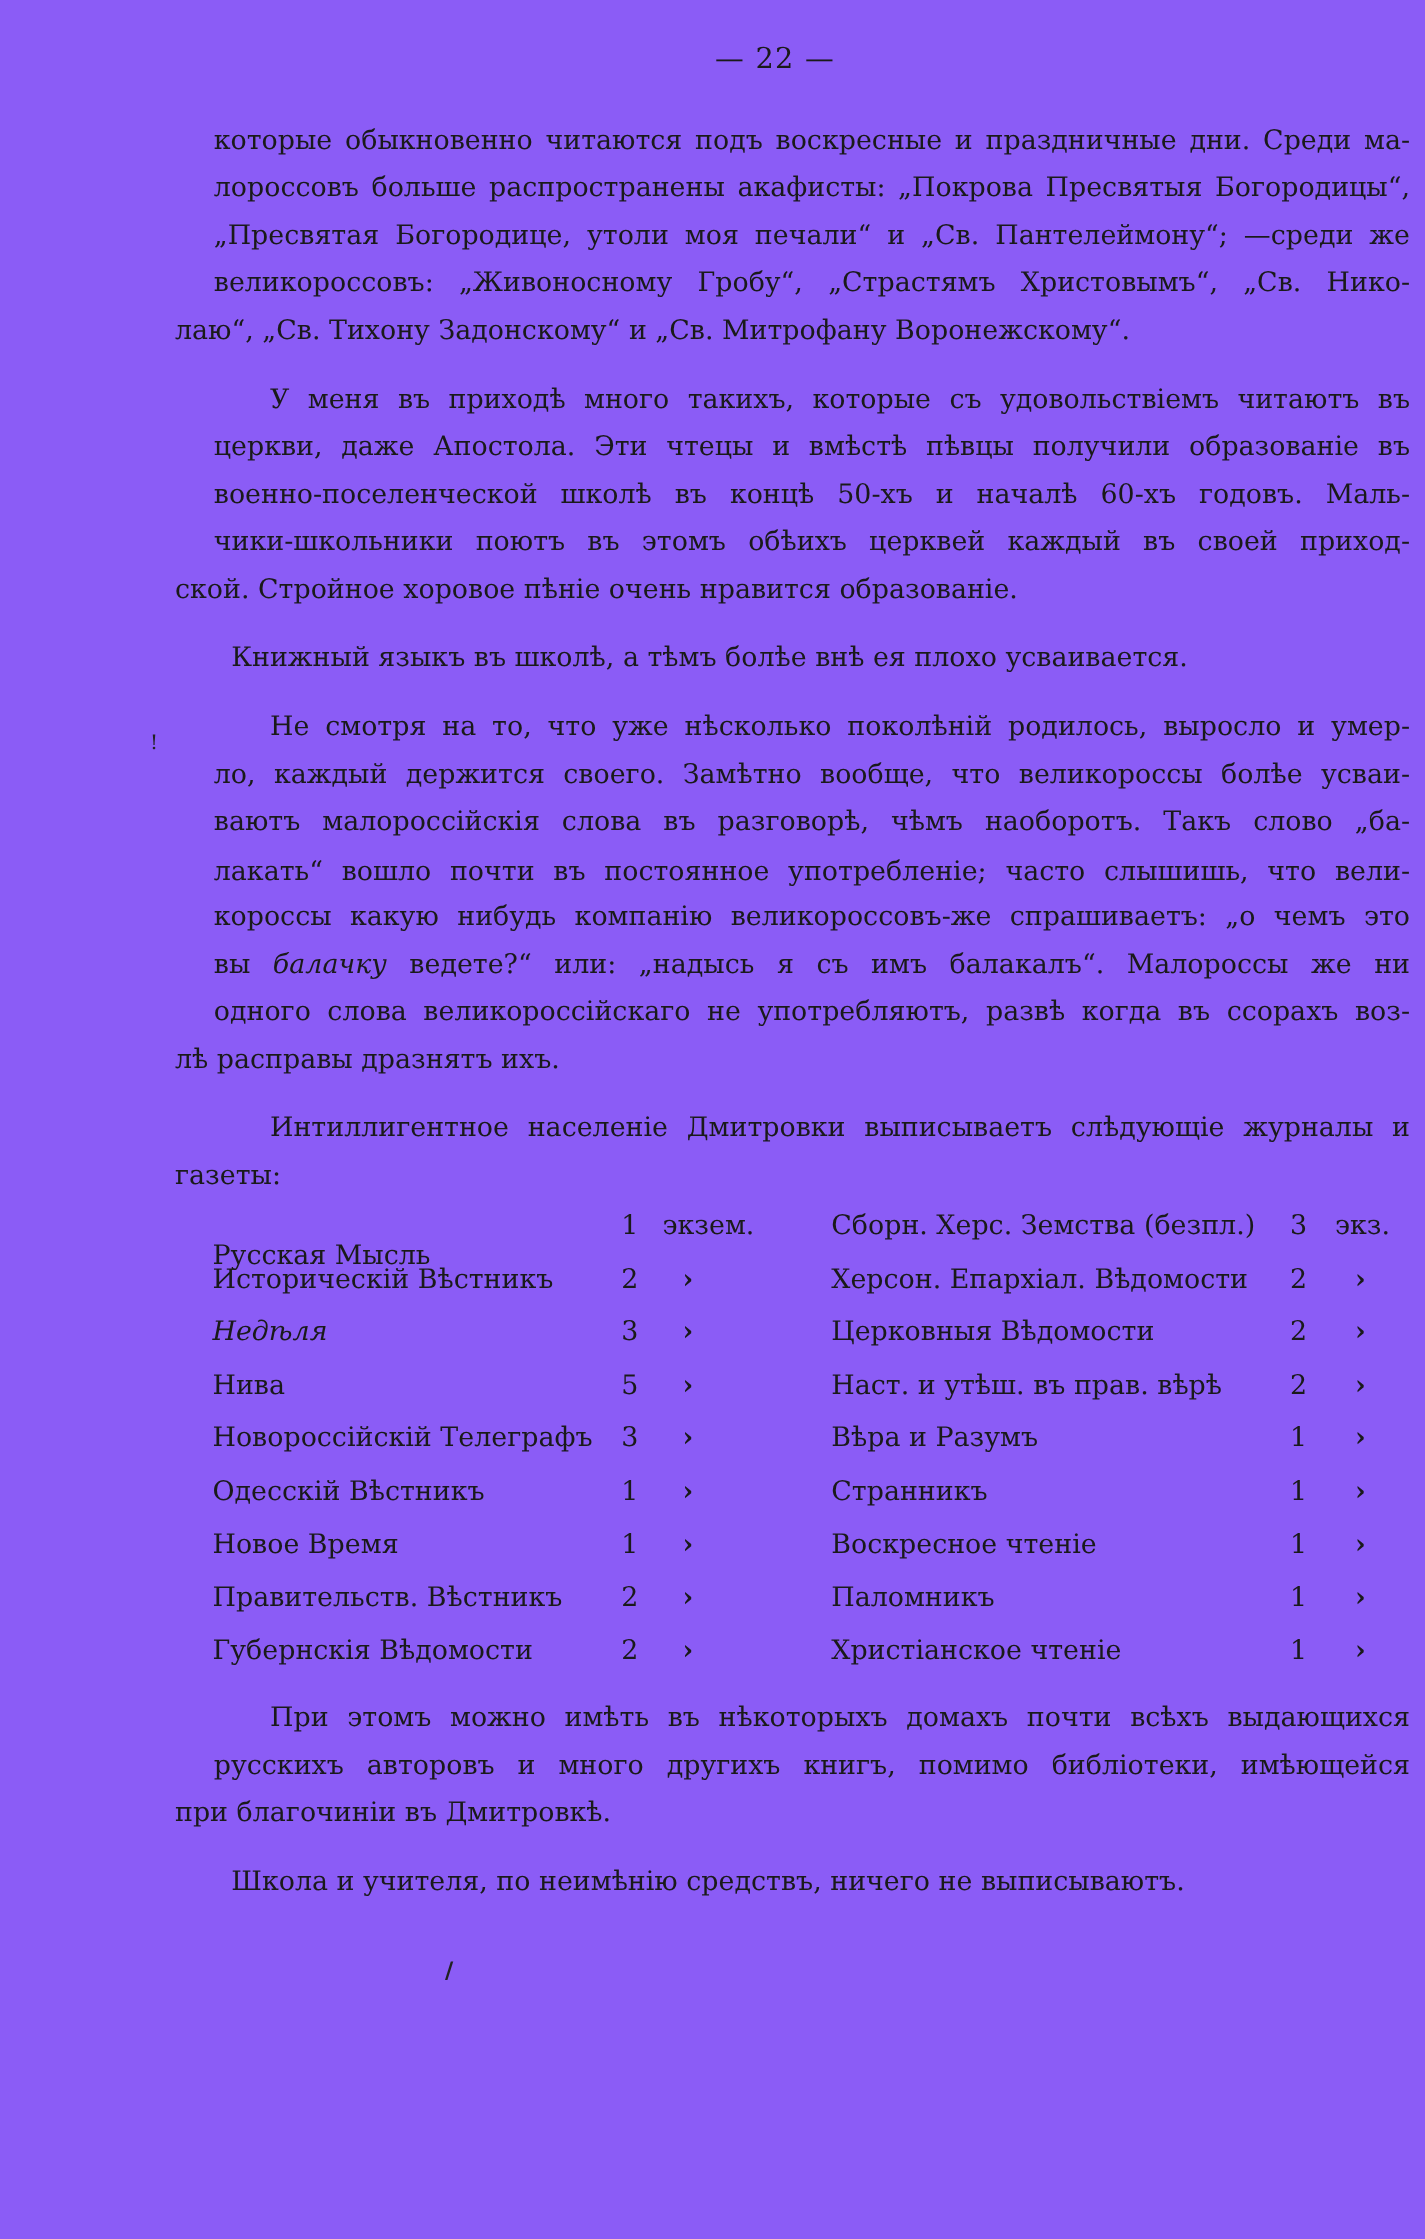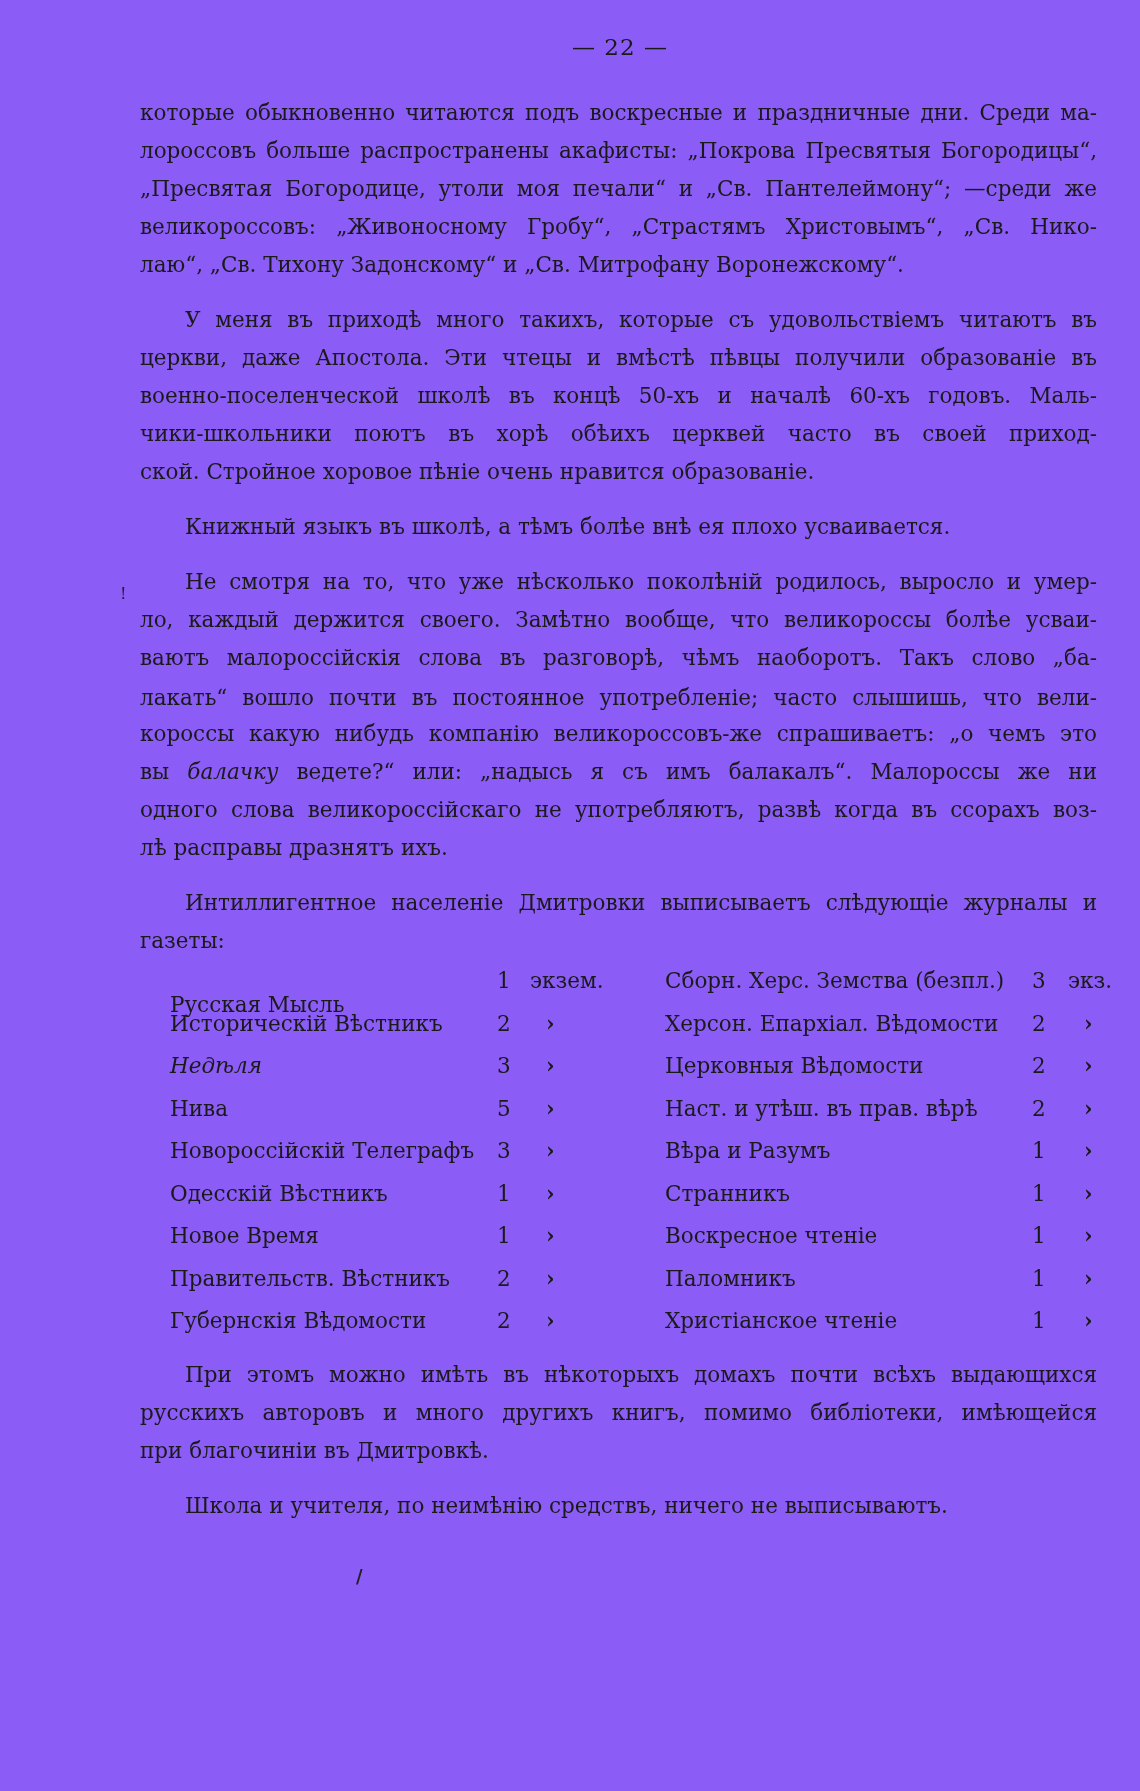--- a/index.html
+++ b/index.html
@@ -3,21 +3,21 @@
 <meta charset="utf-8">
 <style>
   html, body { margin:0; padding:0; background:#ffffff; }
   body { width:1140px; height:1791px; position:relative; overflow:hidden;
          font-family:"DejaVu Serif", "Liberation Serif", serif; color:#1a1a1a; }
   .page { position:absolute; left:0; top:0; width:1140px; height:1791px; background:#8b5cf6; }
   .pagenum { position:absolute; top:34px; left:0; width:1240px; text-align:center;
              font-size:23px; letter-spacing:1px; }
   .line { position:absolute; left:140px; width:957px; font-size:21.5px; line-height:30px;
           white-space:nowrap; transform-origin:left top; }
-  .just { text-align:justify; text-align-last:justify; }
+  .just { text-align:justify; text-align-last:justify;margin-left:31px; }
   .indent { left:185px; width:912px; }
   .short { text-align:left; }
   .it { font-style:italic; }
   .row { position:absolute; font-size:21.5px; line-height:30px; white-space:nowrap; }
   .name { position:absolute; }
   .num { position:absolute; }
   .unit { position:absolute; }
   .mark { position:absolute; font-size:16px; color:#222; }
 </style>
 </head>
@@ -32,21 +32,21 @@
     <div class="line just" style="top:136px">лороссовъ больше распространены акафисты: „Покрова Пресвятыя Богородицы“,</div>
     <div class="line just" style="top:174px">„Пресвятая Богородице, утоли моя печали“ и „Св. Пантелеймону“; —среди же</div>
     <div class="line just" style="top:212px">великороссовъ: „Живоносному Гробу“, „Страстямъ Христовымъ“, „Св. Нико-</div>
     <div class="line short" style="top:250px">лаю“, „Св. Тихону Задонскому“ и „Св. Митрофану Воронежскому“.</div>
   </div>
 
   <div>
     <div class="line just indent" style="top:305px">У меня въ приходѣ много такихъ, которые съ удовольствіемъ читаютъ въ</div>
     <div class="line just" style="top:343px">церкви, даже Апостола. Эти чтецы и вмѣстѣ пѣвцы получили образованіе въ</div>
     <div class="line just" style="top:381px">военно-поселенческой школѣ въ концѣ 50-хъ и началѣ 60-хъ годовъ. Маль-</div>
-    <div class="line just" style="top:419px">чики-школьники поютъ въ хорѣ обѣихъ церквей часто въ своей приход-</div>
+    <div class="line just" style="top:419px">чики-школьники поютъ въ этомъ обѣихъ церквей каждый въ своей приход-</div>
     <div class="line short" style="top:457px">ской. Стройное хоровое пѣніе очень нравится образованіе.</div>
   </div>
 
   <div>
     <div class="line short indent" style="top:512px">Книжный языкъ въ школѣ, а тѣмъ болѣе внѣ ея плохо усваивается.</div>
   </div>
 
   <div>
     <div class="line just indent" style="top:567px">Не смотря на то, что уже нѣсколько поколѣній родилось, выросло и умер-</div>
     <div class="line just" style="top:605px">ло, каждый держится своего. Замѣтно вообще, что великороссы болѣе усваи-</div>

